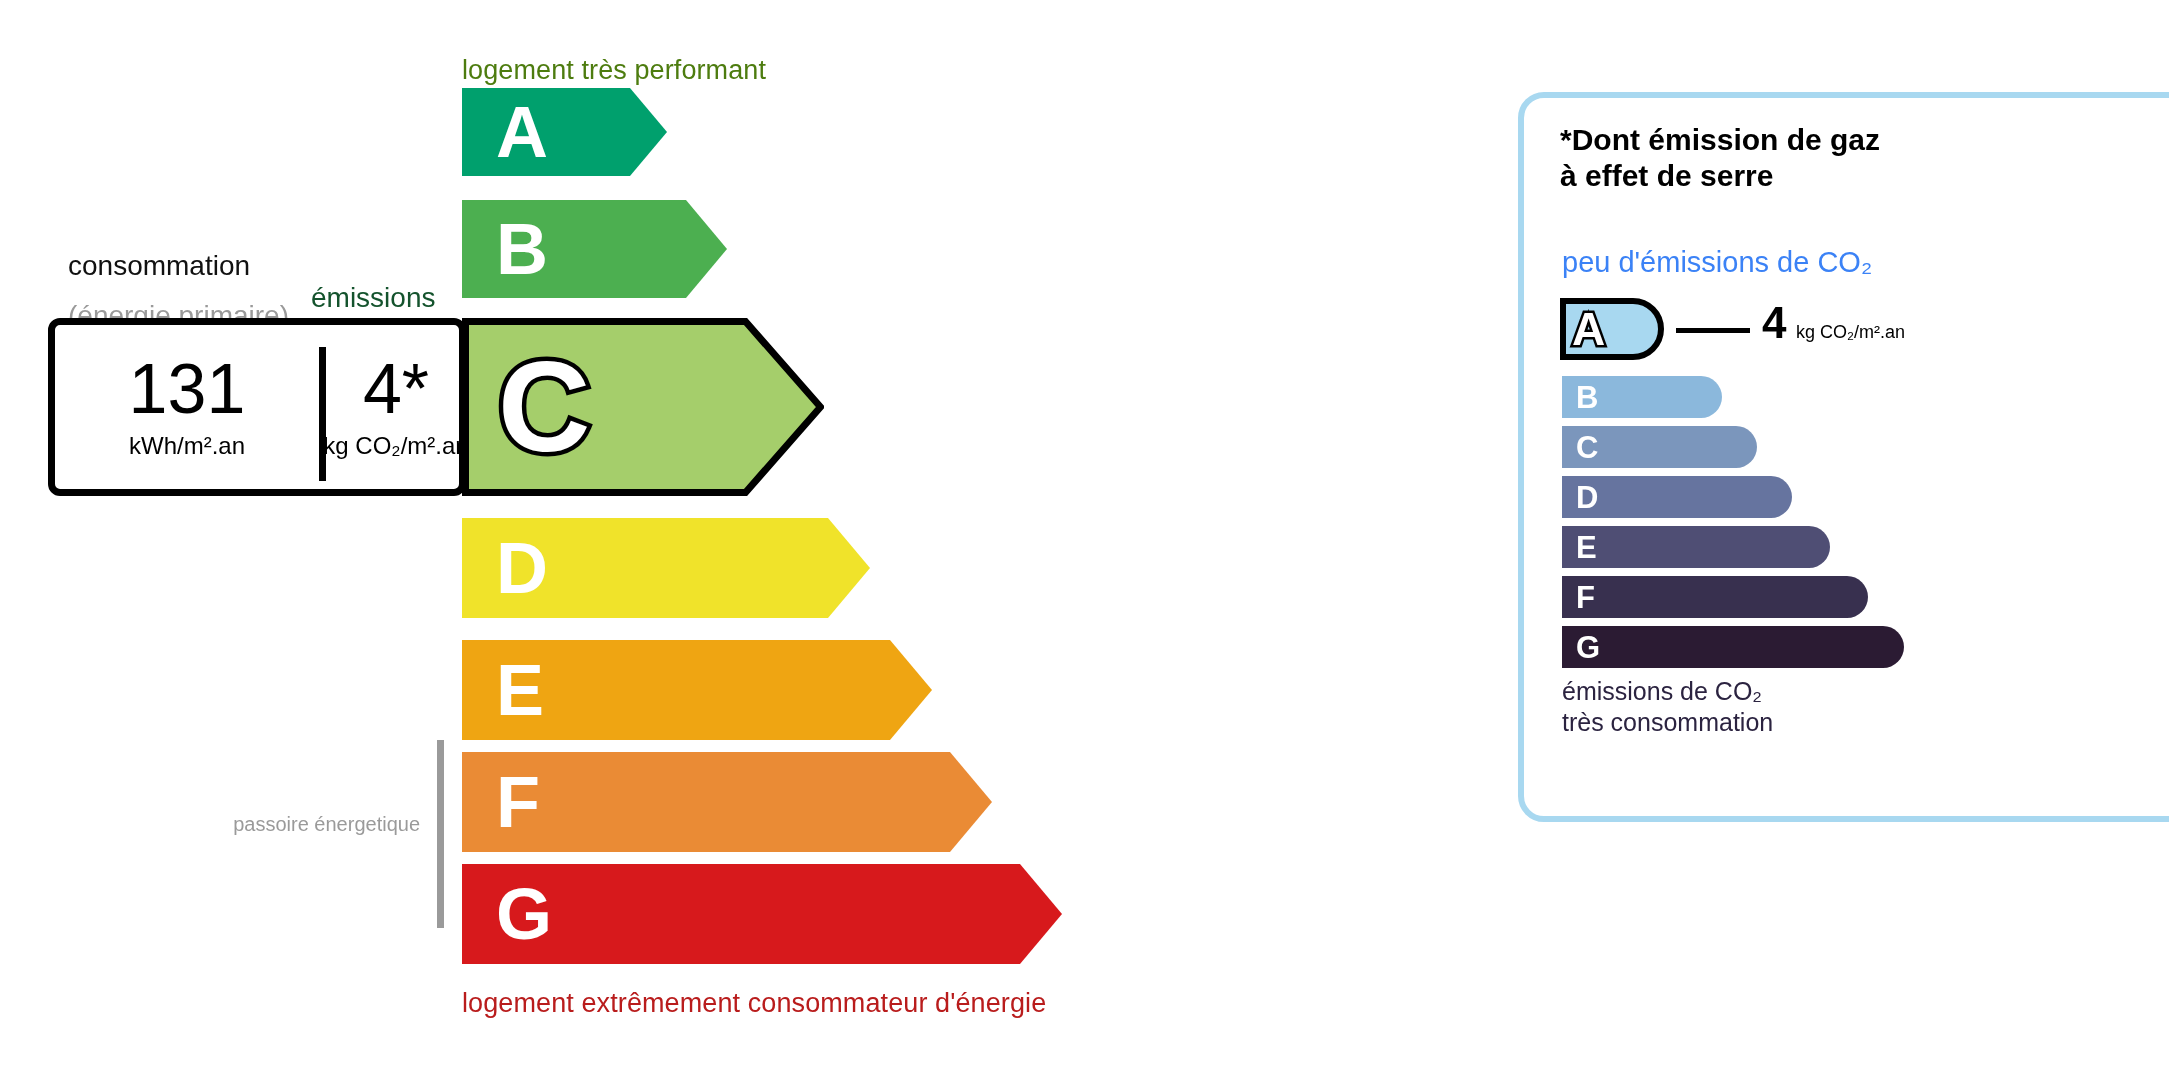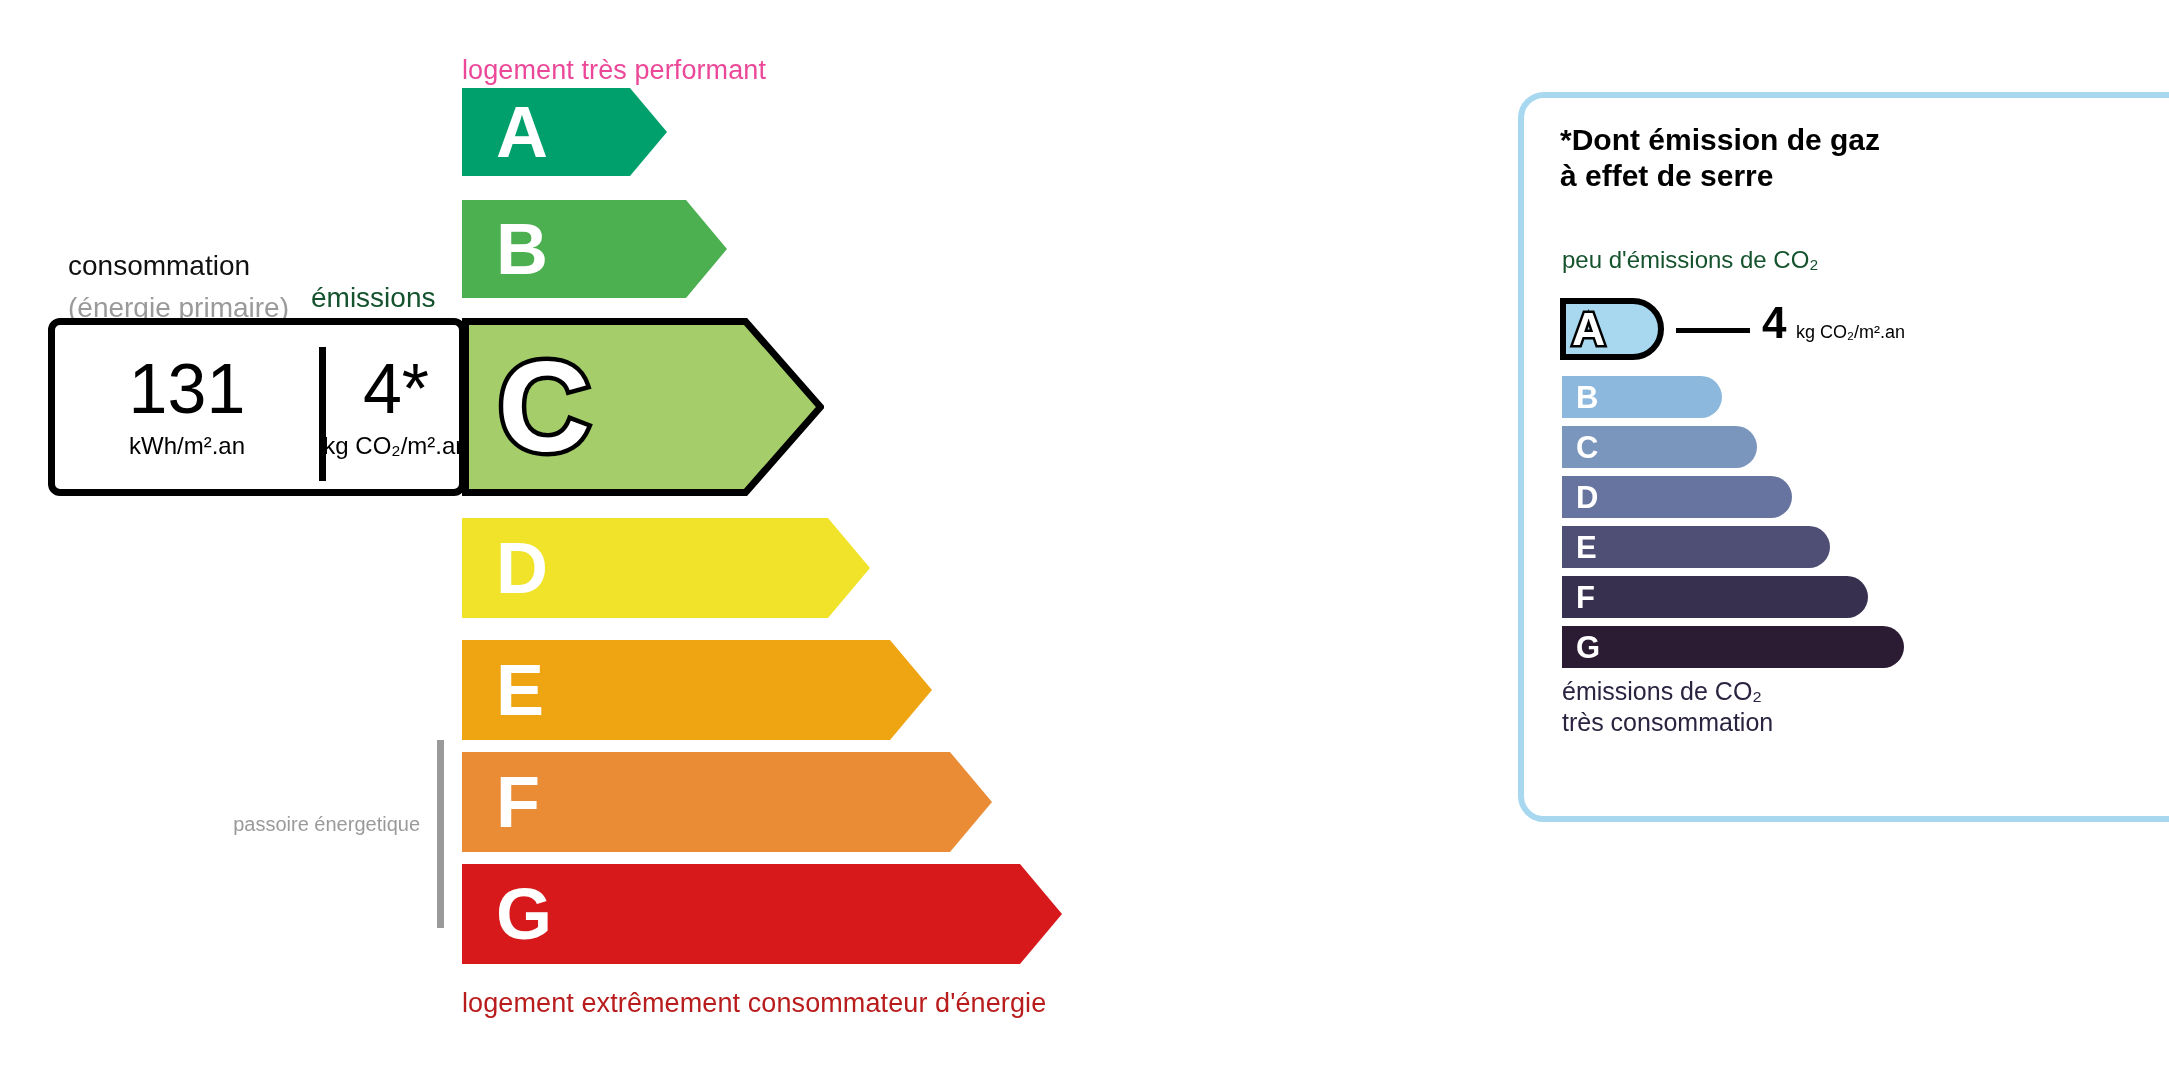--- a/index.html
+++ b/index.html
@@ -2,21 +2,21 @@
 <html><head>
 <meta charset="utf-8">
 <style>
   html,body{margin:0;padding:0;background:#ffffff;}
   body{width:2169px;height:1079px;position:relative;overflow:hidden;
        font-family:"Liberation Sans","DejaVu Sans",sans-serif;}
 
   
   #dpe{position:absolute;left:0;top:0;width:1400px;height:1079px;}
 
-  .top-label{position:absolute;left:462px;top:55px;font-size:27px;color:#ec4899;
+  .top-label{position:absolute;left:462px;top:55px;font-size:27px;color:#4d7c0f;
              letter-spacing:.1px;white-space:nowrap;}
   .bottom-label{position:absolute;left:462px;top:950px;font-size:27px;color:#b91c1c;
                 letter-spacing:.1px;white-space:nowrap;margin-top:38px;}
 
   .band{position:absolute;left:462px;display:flex;align-items:center;}
   .band .letter{position:absolute;left:34px;top:50%;transform:translateY(-50%);
                 color:#ffffff;font-weight:bold;font-size:72px;line-height:1;}
 
   
   #consbox{position:absolute;left:48px;top:318px;width:418px;height:178px;
@@ -25,36 +25,36 @@
   #consbox .divider{position:absolute;left:264px;top:22px;width:7px;height:134px;background:#000;}
   .cell{position:absolute;top:0;height:100%;display:flex;flex-direction:column;
         align-items:center;justify-content:center;}
   #cell-conso{left:0;width:264px;border-radius:12px;}
   #cell-emis{left:271px;width:140px;}
   .cell .big{font-size:70px;line-height:1;font-weight:400;color:#000;}
   .cell .unit{font-size:24px;margin-top:8px;color:#000;white-space:nowrap;}
 
   .hdr{position:absolute;font-size:28px;white-space:nowrap;}
   #hdr-conso{left:68px;top:250px;color:#111;}
-  #hdr-conso .sub{color:#9a9a9a;display:block;margin-top:10px;}
+  #hdr-conso .sub{color:#9a9a9a;display:block;margin-top:18px;}
   #hdr-emis{left:311px;top:282px;color:#14532d;}
 
   #finale{position:absolute;left:70px;top:510px;font-size:24px;color:#9a9a9a;
           line-height:1.25;text-align:center;width:230px;}
 
   #passoire-bar{position:absolute;left:437px;top:740px;width:7px;height:188px;background:#9a9a9a;}
   #passoire-txt{position:absolute;left:200px;top:812px;width:220px;text-align:right;
                 font-size:20px;color:#9a9a9a;line-height:1.25;}
 
   
   #co2{position:absolute;left:1518px;top:92px;width:690px;height:730px;
        border:6px solid #A8D8F0;border-radius:26px;background:#fff;box-sizing:border-box;}
   #co2 h2{margin:0;position:absolute;left:36px;top:24px;font-size:30px;font-weight:bold;
           color:#000;line-height:1.2;white-space:pre-line;}
-  #co2-top{position:absolute;left:38px;top:148px;font-size:24px;color:#14532d;white-space:nowrap;}
+  #co2-top{position:absolute;left:38px;top:148px;font-size:29px;color:#3b82f6;white-space:nowrap;}
   #co2-bottom{position:absolute;left:38px;top:578px;font-size:25px;color:#2B2340;
               line-height:1.25;white-space:pre-line;}
 
   .co2row{position:absolute;left:38px;height:42px;}
   .co2bar{height:100%;border-radius:0 21px 21px 0;position:relative;}
   .co2bar .l{position:absolute;left:14px;top:50%;transform:translateY(-50%);
              color:#fff;font-weight:bold;font-size:31px;line-height:1;}
 
   
   #co2-a{position:absolute;left:36px;top:200px;width:104px;height:62px;}

